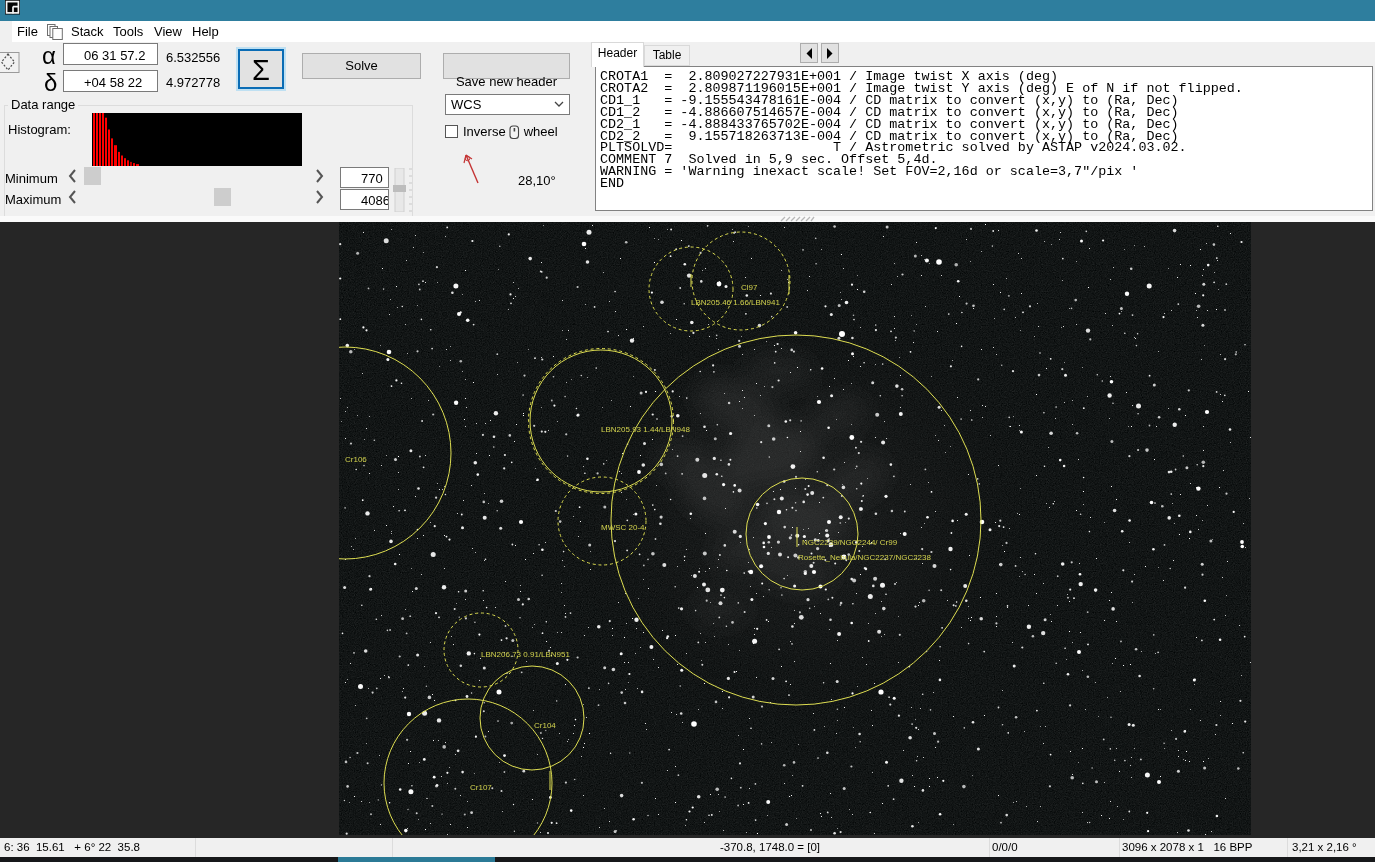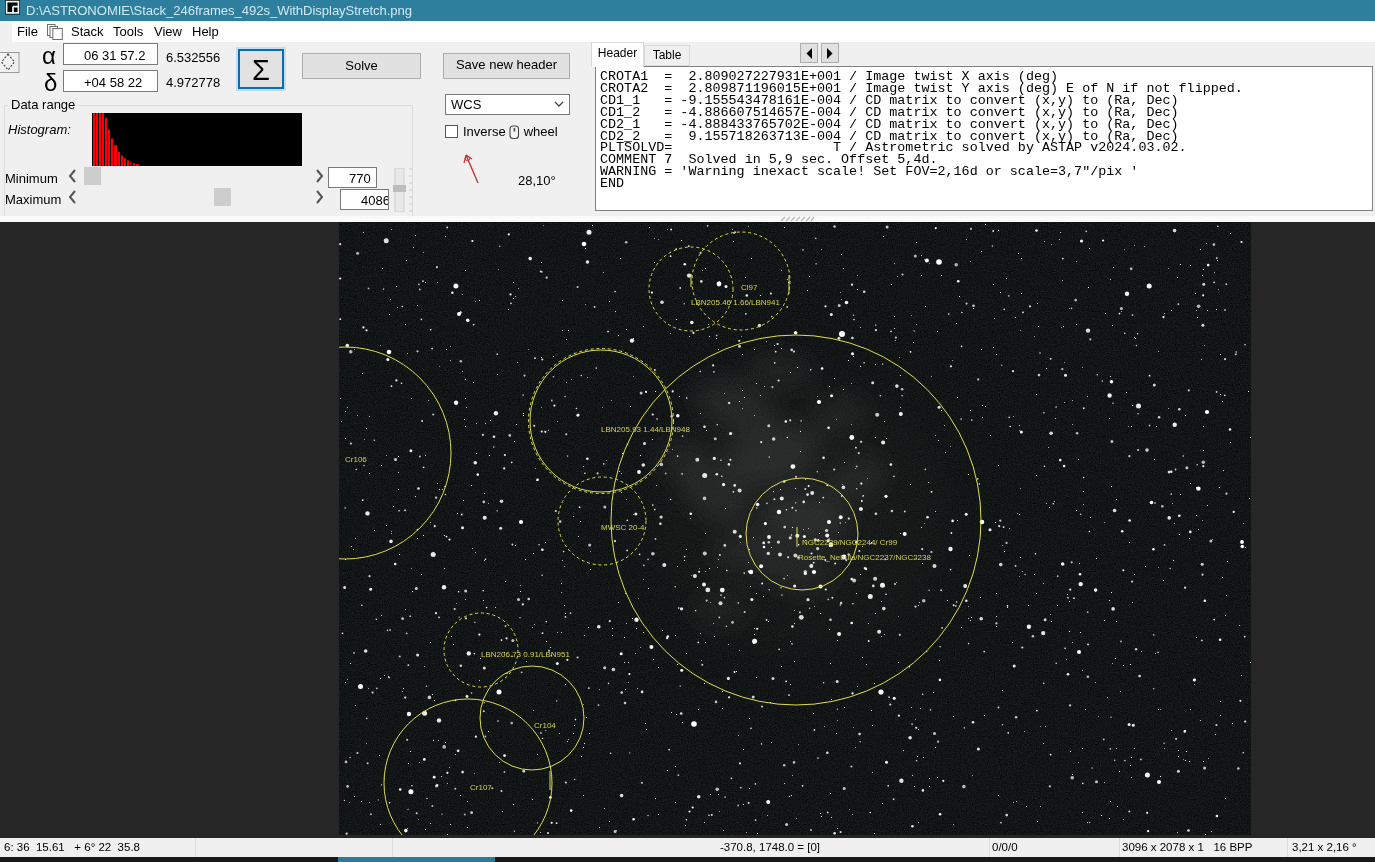--- a/index.html
+++ b/index.html
@@ -37,21 +37,20 @@
 svg text { font-family:"Liberation Sans",sans-serif; }
 </style>
 </head>
 <body>
 <div id="titlebar">
   <svg id="titleicon" width="16" height="15" viewBox="0 0 16 15">
     <rect x="0" y="0" width="15" height="14.5" fill="#050505"></rect>
     <rect x="1.6" y="1.6" width="11.8" height="11.3" fill="none" stroke="#f5f5f5" stroke-width="1.7"></rect>
     <path d="M8 6.6 H14 M8 6.6 V13.5" stroke="#f5f5f5" stroke-width="1.7" fill="none"></path>
   </svg>
-  <div id="titletext">D:\ASTRONOMIE\Stack_246frames_492s_WithDisplayStretch.png</div>
 </div>
 <div id="menubar">
   <div class="mitem" style="left:5px;">File</div>
   <svg class="mitem" style="left:34px; top:2px;" width="18" height="18">
     <rect x="1.5" y="1.5" width="7.5" height="11" fill="#fff" stroke="#6e6e6e"></rect>
     <rect x="4" y="3.5" width="7.5" height="11" fill="#fff" stroke="#6e6e6e"></rect>
     <rect x="6.8" y="5.5" width="9.5" height="11" fill="#fff" stroke="#6e6e6e"></rect>
   </svg>
   <div class="mitem" style="left:59px;">Stack</div>
   <div class="mitem" style="left:101px;">Tools</div>
@@ -66,21 +65,21 @@
   </svg>
   <div class="abs" style="left:42px; top:0px; font-size:24px;">α</div>
   <div class="abs" style="left:44px; top:27px; font-size:24px;">δ</div>
   <input class="edit abs" style="left: 63px; top: 1px; width: 95px; height: 22px;" value="06 31 57.2">
   <input class="edit abs" style="left: 63px; top: 28px; width: 95px; height: 22px;" value="+04 58 22">
   <div class="abs" style="left:166px; top:8px;">6.532556</div>
   <div class="abs" style="left:166px; top:33px;">4.972778</div>
   <div class="abs" style="left:238px; top:7px; width:46px; height:40px; border:2px solid #0a6cb5; background:#e2e2e2; text-align:center; box-shadow:0 0 0 2px #bfe0f2;">
     <span style="font-size:29px; position:relative; top:3px;">Σ</span></div>
   <div class="btn abs" style="left:302px; top:11px; width:119px; height:26px; padding-top:4px;">Solve</div>
-  <div class="btn abs" style="left:443px; top:11px; width:127px; height:26px; padding-top:3px;">Save new header</div>
+  <div class="btn abs" style="left:443px; top:11px; width:127px; height:26px; padding-top:20px;">Save new header</div>
 
   <div class="abs" style="left:445px; top:52px; width:125px; height:21px; background:#fff; border:1px solid #7a7a7a;">
     <span style="position:absolute; left:5px; top:2px;">WCS</span>
     <svg style="position:absolute; right:5px; top:6px;" width="10" height="8">
         <path d="M1 1 L5 5 L9 1" stroke="#444" fill="none" stroke-width="1.3"></path>
       </svg>
   </div>
 
   <div class="abs" style="left:445px; top:83px; width:13px; height:13px; background:#fff; border:1px solid #555;"></div>
   <div class="abs" style="left:463px; top:82px;">Inverse&nbsp;&nbsp;&nbsp;&nbsp;&nbsp;wheel</div>
@@ -91,21 +90,21 @@
 
   <svg class="abs" style="left:458px; top:108px;" width="30" height="45">
     <path d="M20 33 L8 5" stroke="#c43434" fill="none" stroke-width="1.4"></path>
     <path d="M8 5 L6 13 M8 5 L14 9" stroke="#c43434" fill="none" stroke-width="1.2"></path>
     <circle cx="9.5" cy="8.5" r="2.2" stroke="#c43434" fill="none" stroke-width="1"></circle>
   </svg>
   <div class="abs" style="left:518px; top:131px;">28,10°</div>
 
   <div class="abs" style="left:4px; top:63px; width:409px; height:111px; border:1px solid #dcdcdc; border-bottom:none;"></div>
   <div class="abs grouplabel" style="left:8px; top:55px; background:#f0f0f0; padding:0 3px;">Data range</div>
-  <div class="abs" style="left:8px; top:80px;font-style:italic;">Histogram:</div>
+  <div class="abs" style="left:8px; top:80px;">Histogram:</div>
   <svg id="histo" class="abs" style="left:92px; top:71px;" width="210" height="54">
       <rect x="0" y="0" width="210" height="54" fill="#000"></rect>
       <rect x="1.0" y="0.0" width="2" height="54.0" fill="#ff0000"></rect>
       <rect x="4.0" y="0.0" width="2" height="54.0" fill="#ff0000"></rect>
       <rect x="7.0" y="0.0" width="2" height="54.0" fill="#ff0000"></rect>
       <rect x="10.0" y="0.0" width="2" height="54.0" fill="#ff0000"></rect>
       <rect x="13.0" y="4.7" width="2" height="49.3" fill="#ff0000"></rect>
       <rect x="16.0" y="16.5" width="2" height="37.5" fill="#ff0000"></rect>
       <rect x="19.0" y="25.4" width="2" height="28.6" fill="#ff0000"></rect>
       <rect x="22.0" y="32.2" width="3" height="21.8" fill="#ff0000"></rect>
@@ -125,21 +124,21 @@
     <path d="M9 4 L4 10 L9 16" stroke="#555" stroke-width="2" fill="none"></path>
     <rect x="18" y="1" width="17" height="18" fill="#cdcdcd"></rect>
     <path d="M251 4 L256 10 L251 16" stroke="#555" stroke-width="2" fill="none"></path>
   </svg>
   <svg class="abs" style="left:66px; top:145px;" width="260" height="20">
     <rect x="0" y="0" width="260" height="20" fill="#f0f0f0"></rect>
     <path d="M9 4 L4 10 L9 16" stroke="#555" stroke-width="2" fill="none"></path>
     <rect x="148" y="1" width="17" height="18" fill="#cdcdcd"></rect>
     <path d="M251 4 L256 10 L251 16" stroke="#555" stroke-width="2" fill="none"></path>
   </svg>
-  <input class="edit abs" style="left: 328px; top: 125px; width: 49px; height: 21px;" value="770">
+  <input class="edit abs" style="left: 340px; top: 125px; width: 49px; height: 21px;" value="770">
   <input class="edit abs" style="left: 340px; top: 147px; width: 49px; height: 21px;" value="40863">
 
   <svg class="abs" style="left:390px; top:126px;" width="23" height="44">
     <rect x="5" y="0" width="9" height="44" fill="#e8e8e8" stroke="#d0d0d0"></rect>
     <rect x="3" y="17" width="13" height="7" fill="#bdbdbd"></rect>
     <path d="M19 1 h3 M19 8 h3 M19 15 h3 M19 22 h3 M19 29 h3 M19 36 h3 M19 43 h3" stroke="#c8c8c8"></path>
   </svg>
 </div>
 
 <div class="tab" style="left:591px; top:42px; width:53px; height:25px; background:#fff; border-bottom:none; padding-top:3px; z-index:2;">Header</div>

